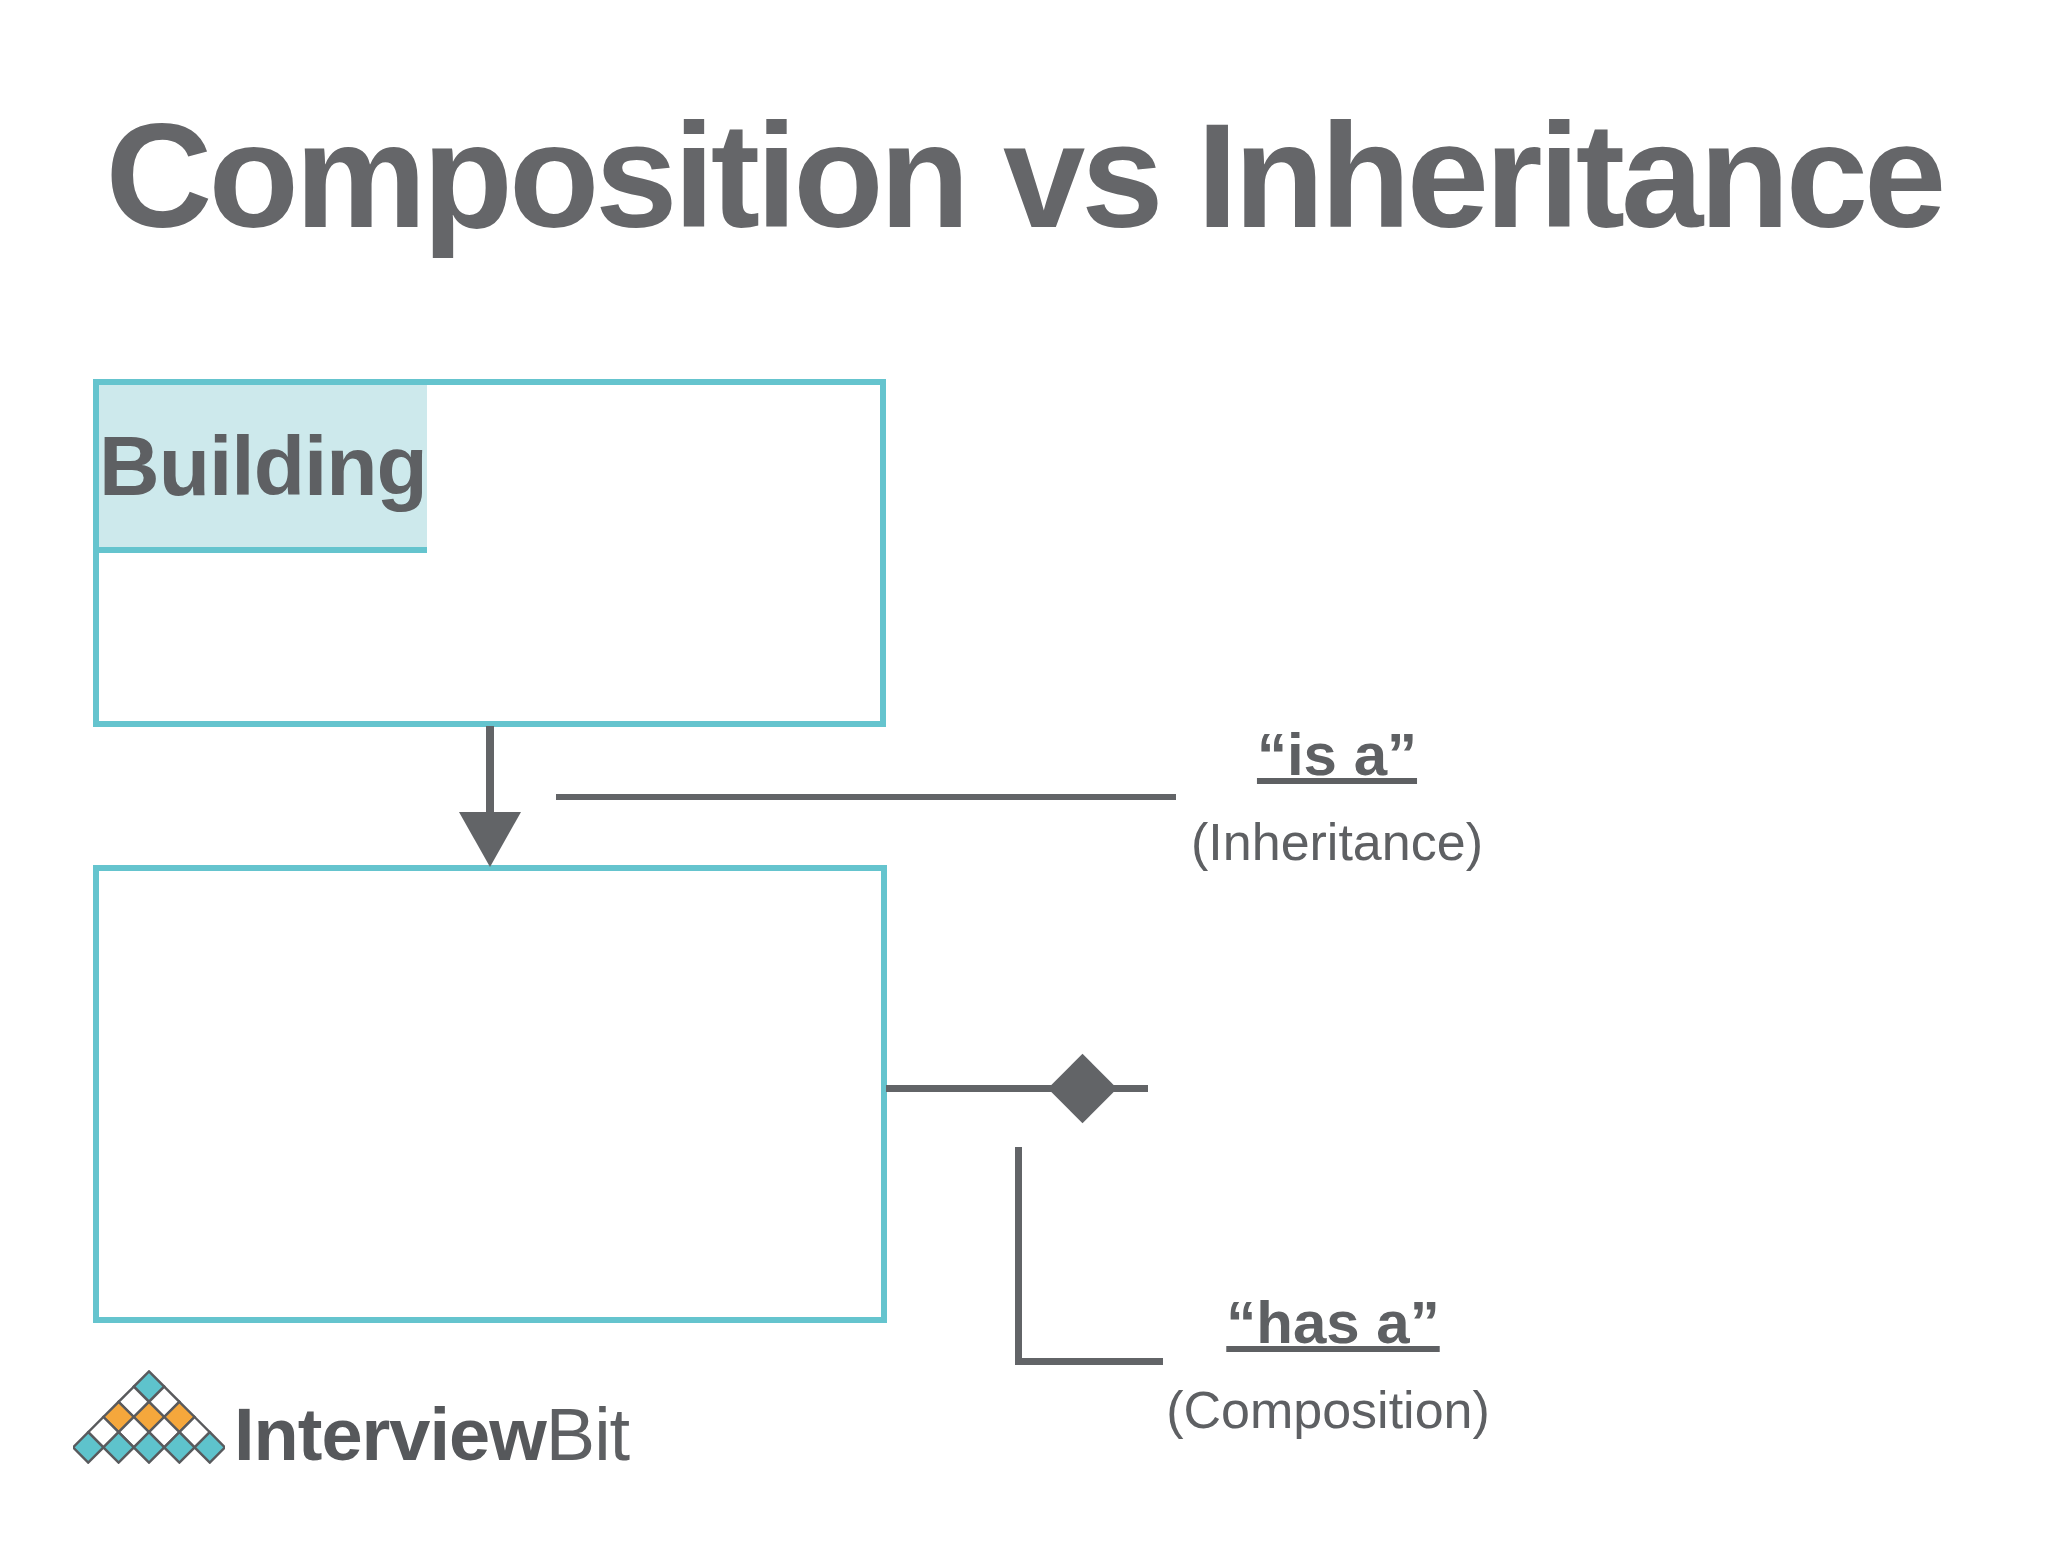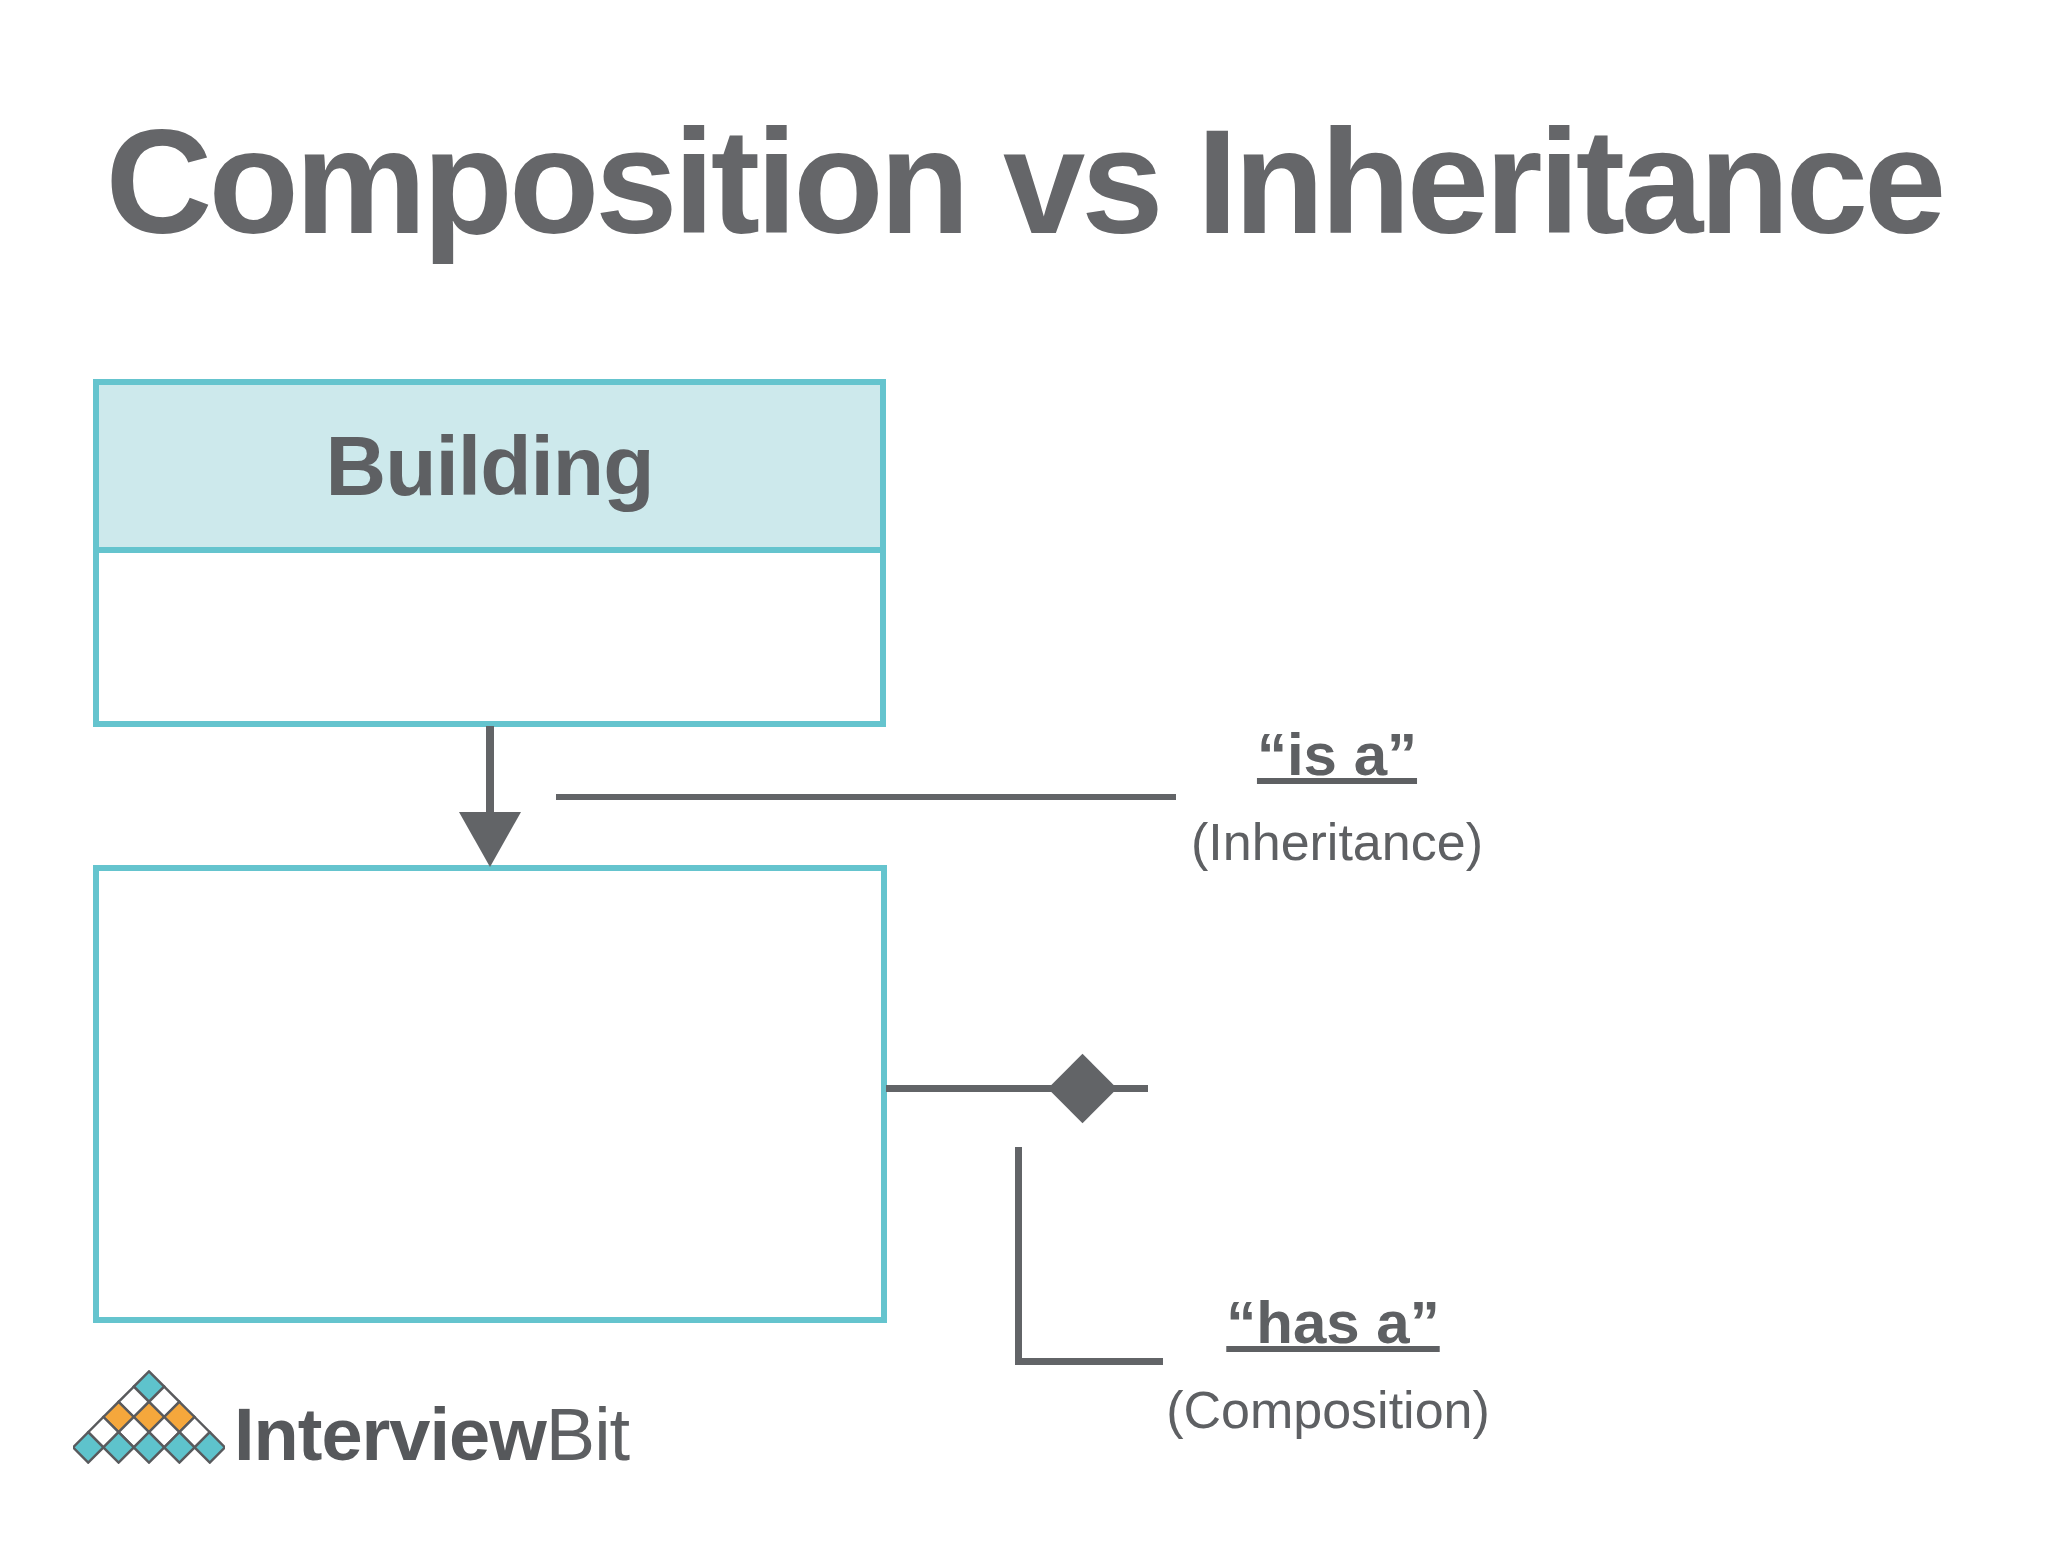--- a/index.html
+++ b/index.html
@@ -15,37 +15,37 @@
     overflow: hidden;
     font-family: "Liberation Sans", sans-serif;
   }
 
   
   .title {
     position: absolute;
     left: 0;
     right: 0;
     top: 98px;
-    margin: 6px;
+    margin: 0;
     text-align: center;
     font-size: 148px;
     line-height: 1.05;
     font-weight: 700;
     letter-spacing: -4px;
     color: #656669;
   }
 
   
   .uml-box {
     position: absolute;
     box-sizing: border-box;
     border: 6px solid #65c4ce;
     background: #ffffff;
     display: flex;
-    flex-direction: column;
+    flex-direction: row;
   }
   .uml-header {
     box-sizing: border-box;
     background: #cde9ec;
     border-bottom: 6px solid #65c4ce;
     display: flex;
     align-items: center;
     justify-content: center;
   }
   .uml-label {

